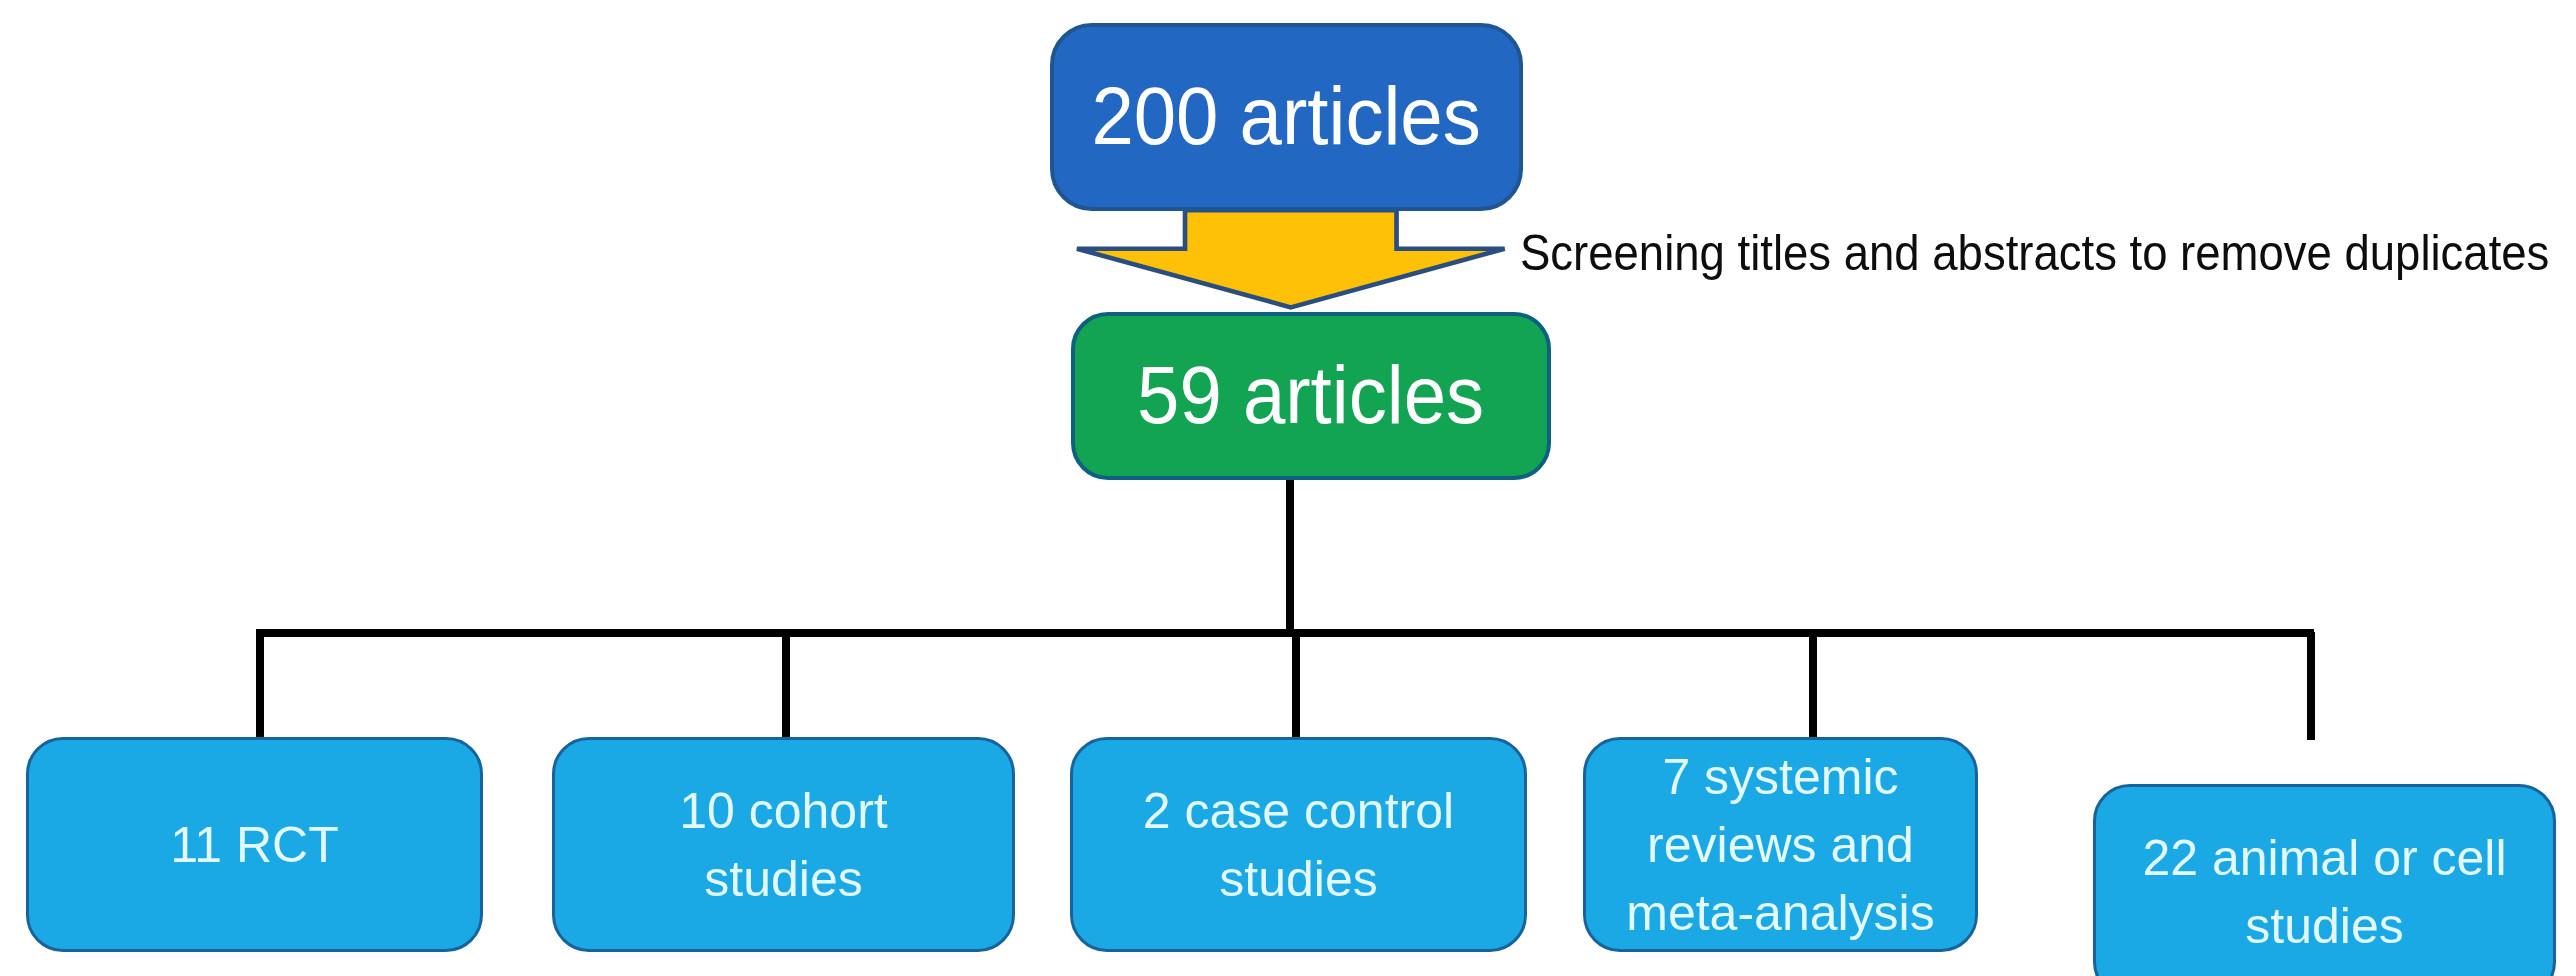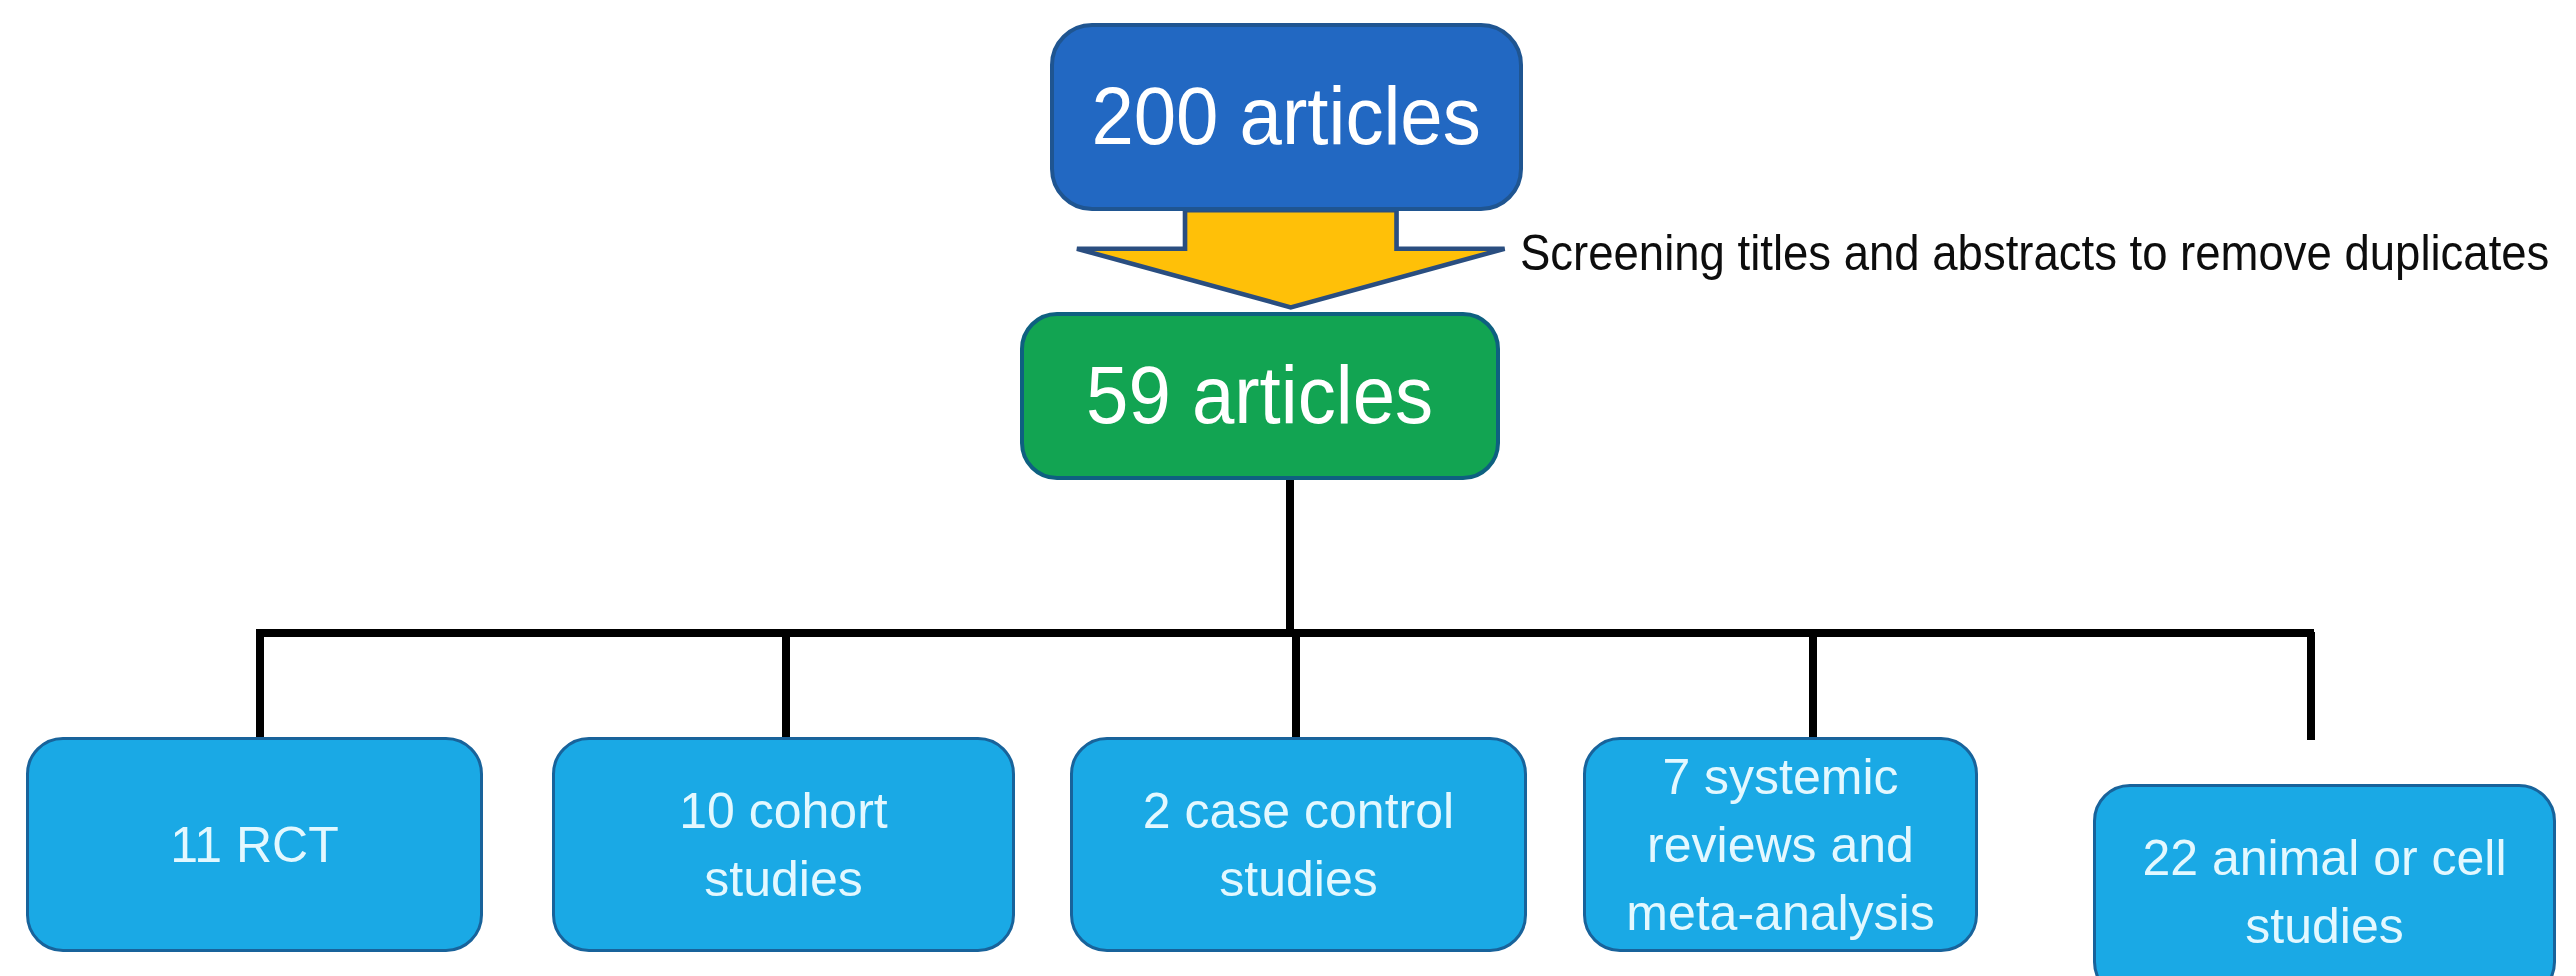--- a/index.html
+++ b/index.html
@@ -12,21 +12,21 @@
     position:absolute; box-sizing:border-box;
     display:flex; align-items:center; justify-content:center;
     text-align:center; z-index:3;
   }
   .box-blue {
     left:1050px; top:23px; width:473px; height:188px;
     background:var(--box-blue-fill); border:4.6px solid var(--box-blue-border);
     border-radius:42px;
   }
   .box-green {
-    left:1020px; top:312px; width:480px; height:168px;
+    left:1071px; top:312px; width:480px; height:168px;
     background:var(--box-green-fill); border:4.6px solid var(--box-green-border);
     border-radius:37px;
   }
   .box-cyan {
     top:737px; height:215px;
     background:var(--box-cyan-fill); border:3.9px solid var(--box-cyan-border);
     border-radius:37px;
   }
   .b1 { left:26px;   width:457px;text-align:right; }
   .b2 { left:552px;  width:463px; }

